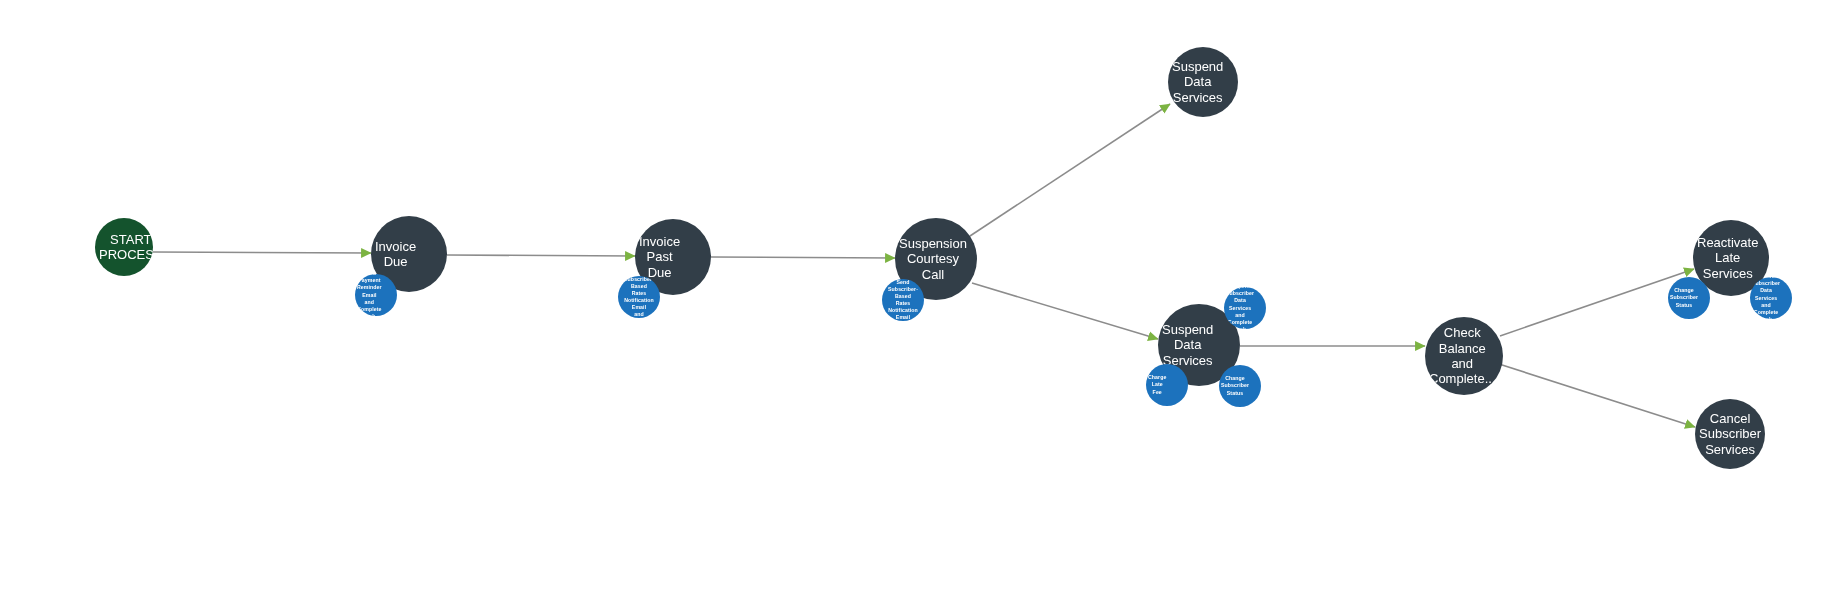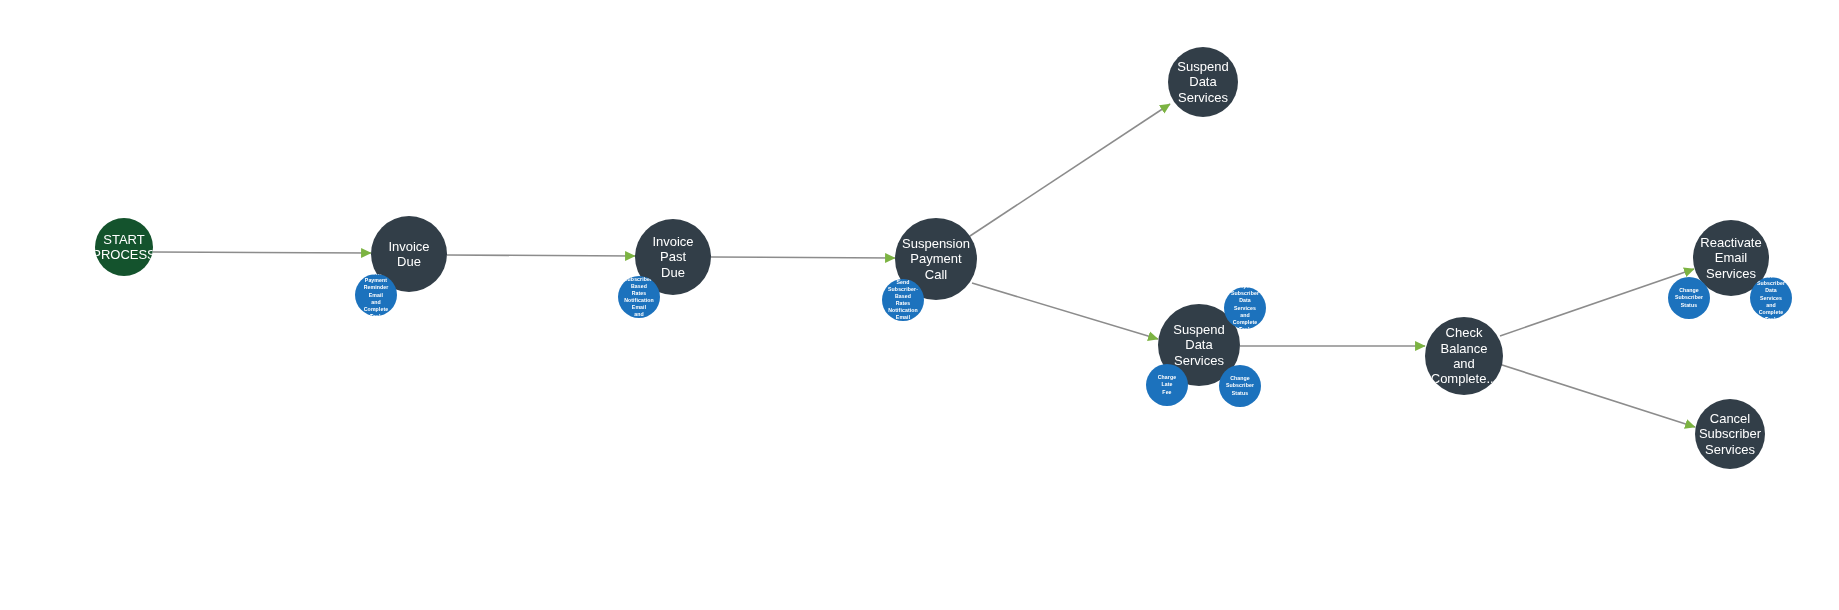--- a/index.html
+++ b/index.html
@@ -25,21 +25,21 @@
     top: 0;
     width: 1839px;
     height: 610px;
     pointer-events: none;
   }
   .node {
     position: absolute;
     border-radius: 50%;
     display: flex;
     align-items: center;
-    justify-content: center;
+    justify-content: flex-start;
     text-align: center;
     color: #ffffff;
     box-sizing: border-box;
     line-height: 1.18;
     overflow: hidden;
   }
   .node-start {
     background: #14532d;
     font-size: 13px;
   }
@@ -92,42 +92,42 @@
         <span class="node-label">Invoice
 Due</span>
       </div>
       <div class="node node-main" style="left: 635px; top: 219px; width: 76px; height: 76px;">
         <span class="node-label">Invoice
 Past
 Due</span>
       </div>
       <div class="node node-main" style="left: 895px; top: 218px; width: 82px; height: 82px;">
         <span class="node-label">Suspension
-Payment
+Courtesy
 Call</span>
       </div>
       <div class="node node-main" style="left: 1168px; top: 47px; width: 70px; height: 70px;">
         <span class="node-label">Suspend
 Data
 Services</span>
       </div>
       <div class="node node-main" style="left: 1158px; top: 304px; width: 82px; height: 82px;">
         <span class="node-label">Suspend
 Data
 Services</span>
       </div>
       <div class="node node-main" style="left: 1425px; top: 317px; width: 78px; height: 78px;">
         <span class="node-label">Check
 Balance
 and
 Complete...</span>
       </div>
       <div class="node node-main" style="left: 1693px; top: 220px; width: 76px; height: 76px;">
         <span class="node-label">Reactivate
-Email
+Late
 Services</span>
       </div>
       <div class="node node-main" style="left: 1695px; top: 399px; width: 70px; height: 70px;">
         <span class="node-label">Cancel
 Subscriber
 Services</span>
       </div>
       <div class="node node-task" style="left: 355px; top: 274px; width: 42px; height: 42px;">
         <span class="node-label">Send
 Payment

